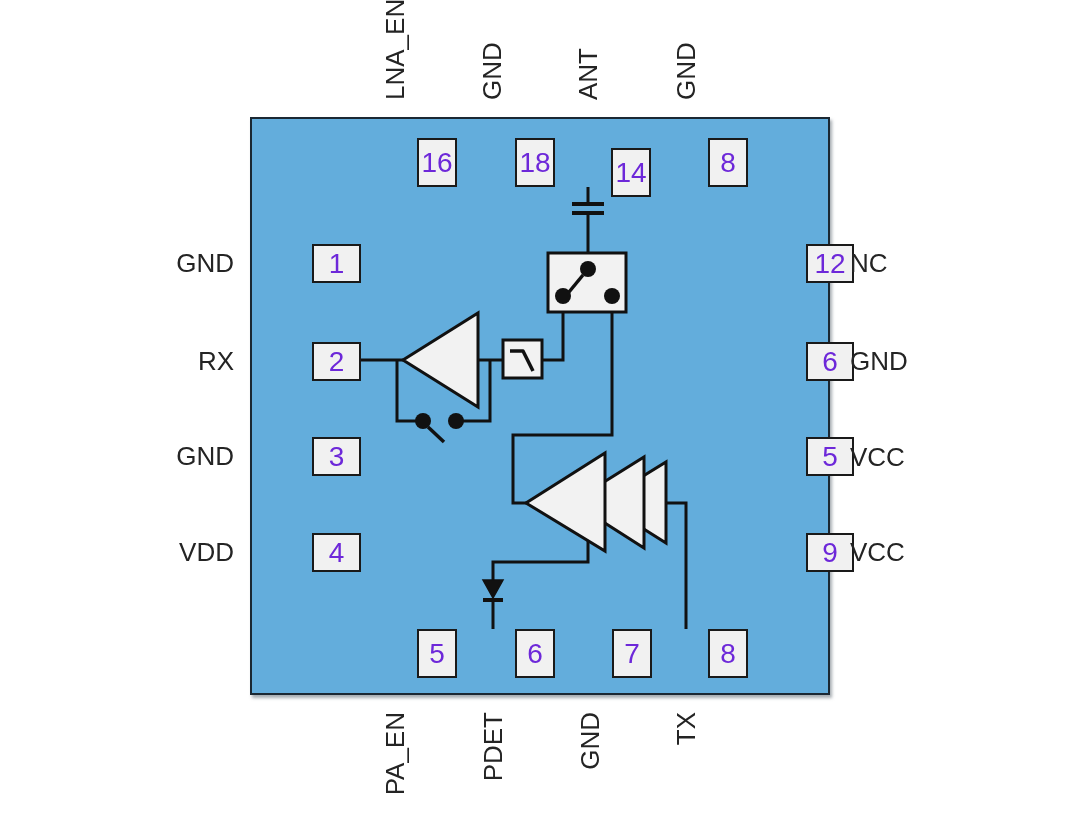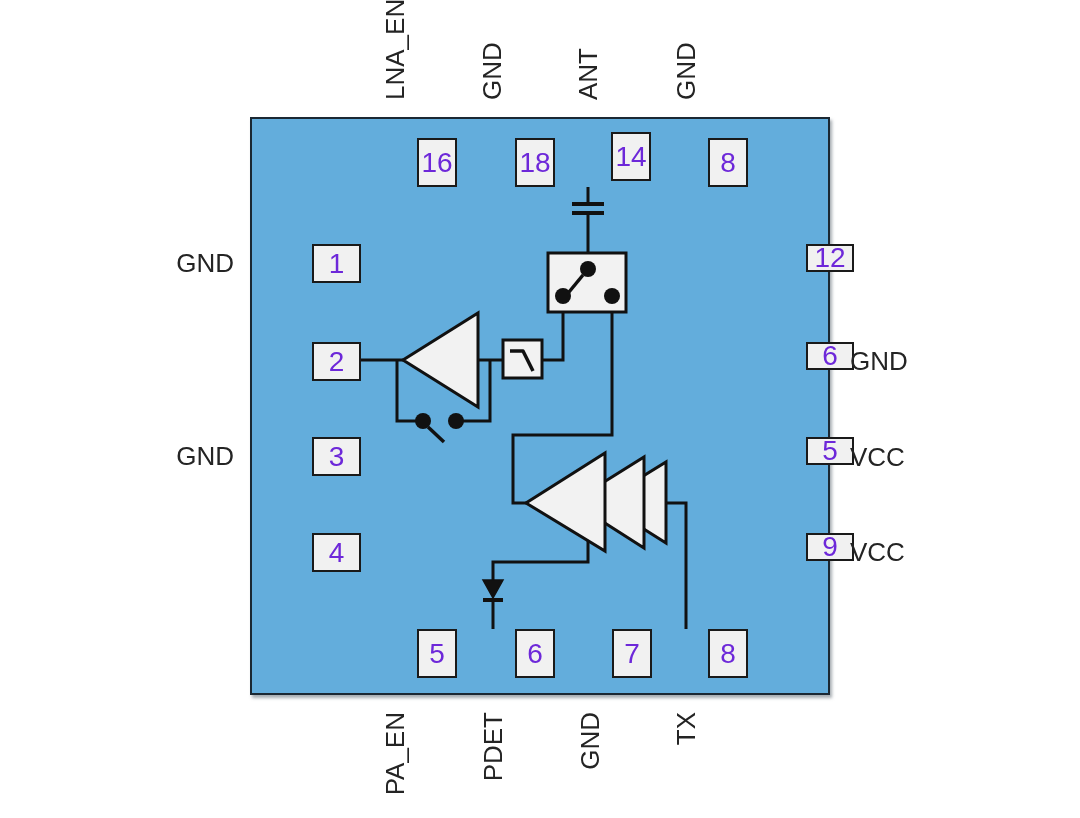--- a/index.html
+++ b/index.html
@@ -8,21 +8,21 @@
   .page{position:absolute;left:0;top:0;width:1080px;height:818px;}
   .chip{position:absolute;left:250px;top:117px;width:576px;height:574px;
         background:#63ADDC;border:2px solid #1B2833;
         box-shadow:2px 3px 3px rgba(95,105,115,.55);}
   svg.circuit{position:absolute;left:0;top:0;width:1080px;height:818px;pointer-events:none;}
   .pin{position:absolute;box-sizing:border-box;background:#F1F1F1;border:2px solid #1A1A1A;
        display:flex;align-items:center;justify-content:center;
        font-size:28px;line-height:1;color:#6d28d9;margin-left:42px;}
   .pin.h{width:40px;height:49px;}
   .pin.v{width:49px;height:39px;}
-  .pin.vr{width:48px;height:28px;}
+  .pin.vr{width:48px;height:39px;}
   .side-label{position:absolute;width:130px;height:30px;line-height:30px;font-size:26px;}
   .side-label.ra{text-align:right;}
   .vlabel{position:absolute;width:140px;height:22px;line-height:22px;font-size:26px;
           transform:rotate(-90deg);transform-origin:center center;white-space:nowrap;}
   .vlabel.start{text-align:left;}
   .vlabel.end{text-align:right;}
 </style>
 </head>
 <body>
 
@@ -80,21 +80,21 @@
       <g>
         <polygon points="483,580 503,580 493,598" fill="#111111" stroke-width="1.5"></polygon>
         <path d="M 483 600 H 503" stroke-width="4"></path>
       </g>
       <path d="M 493 600 V 629"></path>
     </g>
   </svg>
 
   <div class="pin h" style="left:375px;top:138px">16</div>
   <div class="pin h" style="left:473px;top:138px">18</div>
-  <div class="pin h" style="left:569px;top:132px">14</div>
+  <div class="pin h" style="left:569px;top:148px">14</div>
   <div class="pin h" style="left:666px;top:138px">8</div>
 
   <div class="pin h" style="left:375px;top:629px">5</div>
   <div class="pin h" style="left:473px;top:629px">6</div>
   <div class="pin h" style="left:570px;top:629px">7</div>
   <div class="pin h" style="left:666px;top:629px">8</div>
 
   <div class="pin v" style="left:270px;top:244px">1</div>
   <div class="pin v" style="left:270px;top:342px">2</div>
   <div class="pin v" style="left:270px;top:437px">3</div>
@@ -109,19 +109,22 @@
   <div class="vlabel start" style="left:422px;top:19px">GND</div>
   <div class="vlabel start" style="left:518px;top:19px">ANT</div>
   <div class="vlabel start" style="left:616px;top:19px">GND</div>
 
   <div class="vlabel end" style="left:325px;top:771px">PA_EN</div>
   <div class="vlabel end" style="left:423px;top:771px">PDET</div>
   <div class="vlabel end" style="left:520px;top:771px">GND</div>
   <div class="vlabel end" style="left:616px;top:771px">TX</div>
 
   <div class="side-label ra" style="left:104px;top:248px">GND</div>
+  <div class="side-label ra" style="left:104px;top:346px">RX</div>
   <div class="side-label ra" style="left:104px;top:441px">GND</div>
+  <div class="side-label ra" style="left:104px;top:537px">VDD</div>
 
+  <div class="side-label" style="left:850px;top:248px">NC</div>
   <div class="side-label" style="left:850px;top:346px">GND</div>
   <div class="side-label" style="left:850px;top:442px">VCC</div>
   <div class="side-label" style="left:850px;top:537px">VCC</div>
 
 </div>
 
 </body></html>

